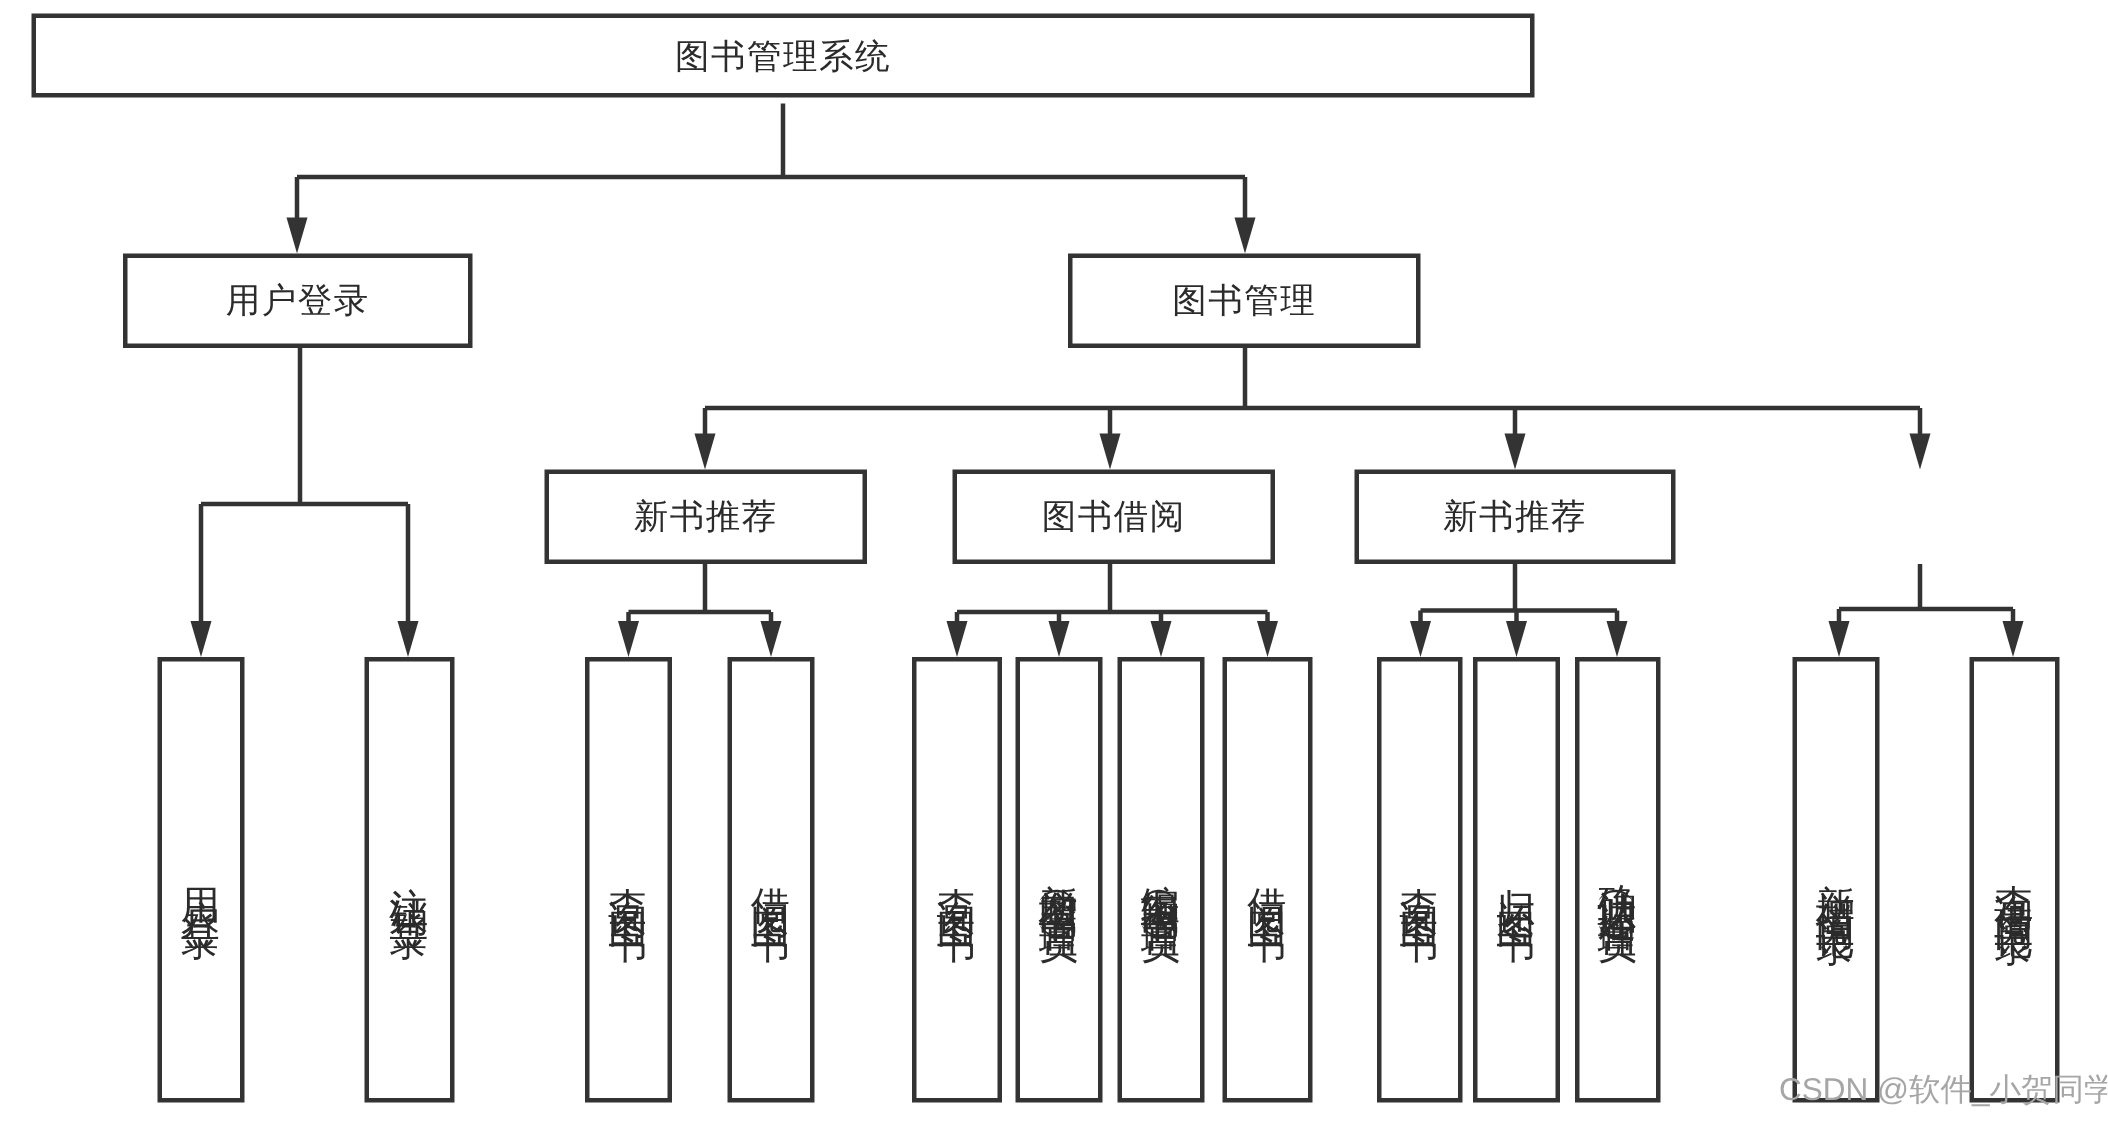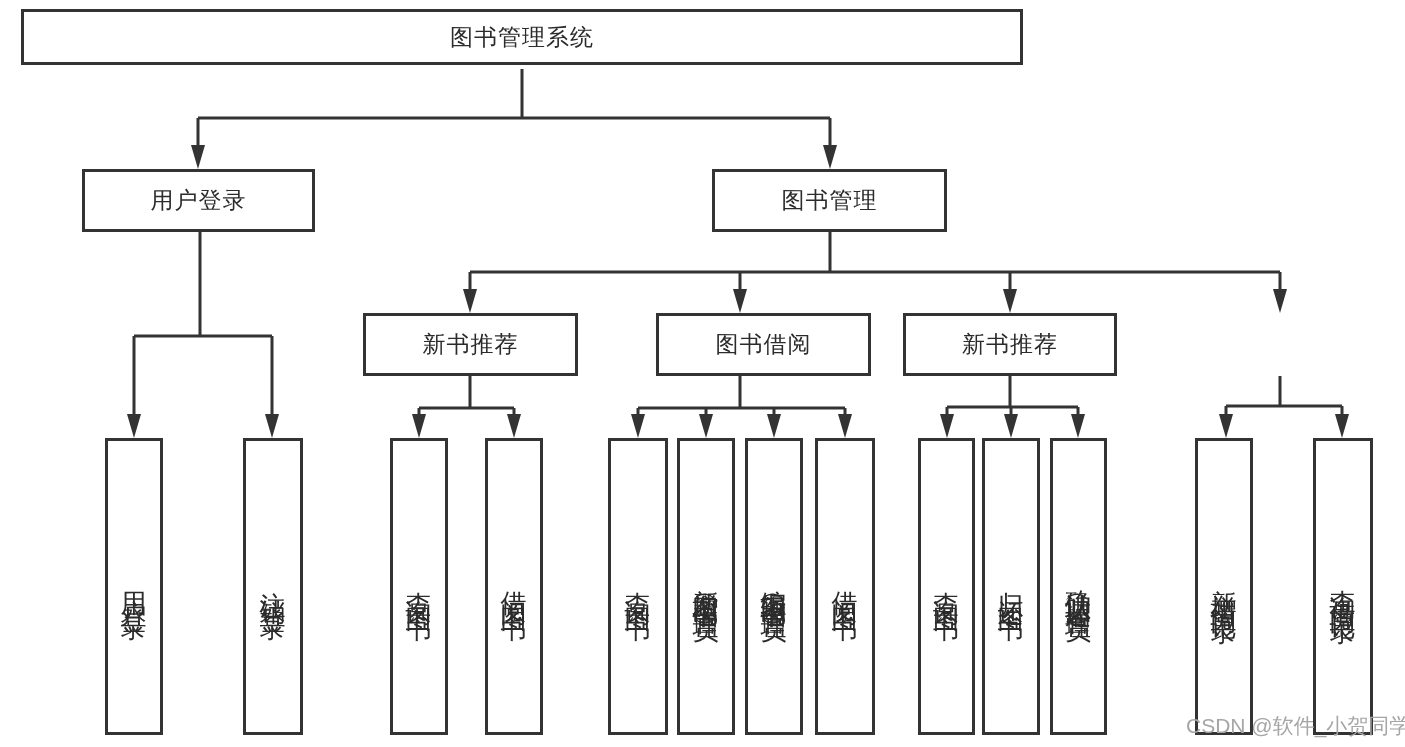--- a/index.html
+++ b/index.html
@@ -93,21 +93,21 @@
   <div class="node lvl2" style="left:82px;width:233px;">
     <span>用户登录</span>
   </div>
   <div class="node lvl2" style="left:712px;width:235px;">
     <span>图书管理</span>
   </div>
 
   <div class="node lvl3" style="left:363px;width:215px;">
     <span>新书推荐</span>
   </div>
-  <div class="node lvl3" style="left:656px;width:215px;text-align:right;">
+  <div class="node lvl3" style="left:635px;width:215px;text-align:right;">
     <span>图书借阅</span>
   </div>
   <div class="node lvl3" style="left:903px;width:214px;">
     <span>新书推荐</span>
   </div>
 
   <div class="node leaf" style="left:105px;width:58px;">
     <span>用户登录</span>
   </div>
   <div class="node leaf" style="left:243px;width:60px;">

